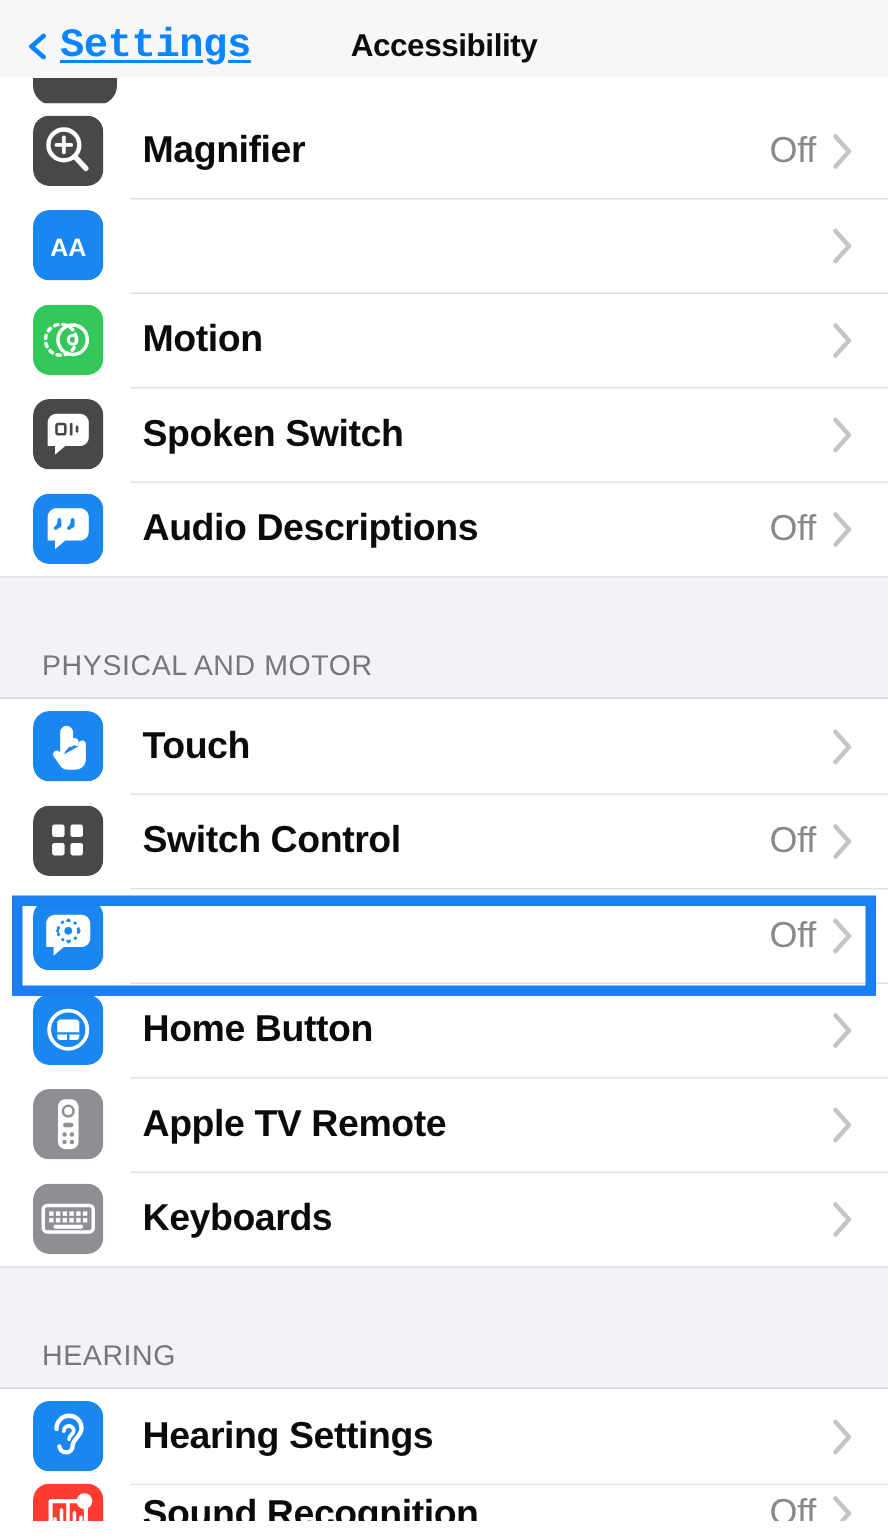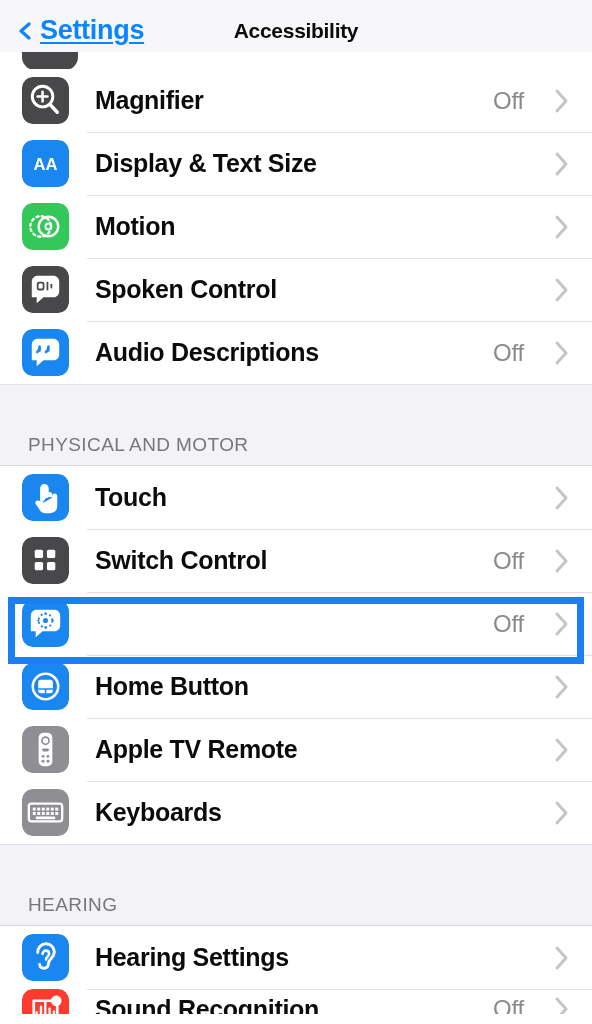--- a/index.html
+++ b/index.html
@@ -19,20 +19,21 @@
     border-bottom:1px solid #d8d8dc;
     display:flex;
     align-items:center;
   }
   .back-group {
     display:flex;
     align-items:center;
     gap:6px;
     margin-left:16px;
     cursor:pointer;
+    font-family:Liberation Mono, monospace;
   }
   .chev-back {
     width:18px; height:18px;
     flex:0 0 auto;
   }
   .back-label {
     color:#0a84ff;
     font-size:27px;
     font-weight:600;
     text-decoration:underline;
@@ -126,21 +127,21 @@
     font-weight:bold;
     color:#0b0b0b;
     letter-spacing:-0.3px;
     white-space:nowrap;
   }
   .row-right {
     margin-left:auto;
     display:flex;
     align-items:center;
     padding-right:22px;
-    gap:30px;
+    gap:10px;
   }
   .row-value {
     font-size:24px;
     color:#8a8a8e;
     letter-spacing:-0.2px;
   }
   .chev-right { width:16px; height:26px; flex:0 0 auto; }
 
   
   .highlight-box {
@@ -200,21 +201,20 @@
           </svg></span>
           </div>
         </div>
         <div class="row">
           <div class="row-icon">
             <svg viewBox="0 0 48 48" width="47" height="47">
             <rect x="0" y="0" width="48" height="48" rx="11" fill="#1a86f0"></rect>
             <text x="24" y="31" font-family="Liberation Sans, sans-serif" font-size="17" font-weight="bold" fill="white" text-anchor="middle">AA</text>
           </svg>
           </div>
-          <div class="row-label">Display &amp; Text Size</div>
           <div class="row-right">
             <span class="chev-right"><svg viewBox="0 0 16 26" width="16" height="26">
             <polyline points="3,3 12,13 3,23" fill="none" stroke="#c5c5c7" stroke-width="3" stroke-linecap="round" stroke-linejoin="round"></polyline>
           </svg></span>
           </div>
         </div>
         <div class="row">
           <div class="row-icon">
             <svg viewBox="0 0 48 48" width="47" height="47">
             <rect x="0" y="0" width="48" height="48" rx="11" fill="#34c759"></rect>
@@ -233,21 +233,21 @@
         <div class="row">
           <div class="row-icon">
             <svg viewBox="0 0 48 48" width="47" height="47">
             <rect x="0" y="0" width="48" height="48" rx="11" fill="#48484a"></rect>
             <path d="M10 16c0-3.3 2.7-6 6-6h16c3.3 0 6 2.7 6 6v10c0 3.3-2.7 6-6 6H22l-7 6v-6h-5V16z" fill="white"></path>
                <rect x="16" y="17" width="6" height="7" rx="1.4" fill="none" stroke="#48484a" stroke-width="1.8"></rect>
                <line x1="26" y1="17" x2="26" y2="24" stroke="#48484a" stroke-width="1.8" stroke-linecap="round"></line>
                <line x1="30" y1="19" x2="30" y2="22" stroke="#48484a" stroke-width="1.8" stroke-linecap="round"></line>
           </svg>
           </div>
-          <div class="row-label">Spoken Control</div>
+          <div class="row-label">Spoken Switch</div>
           <div class="row-right">
             <span class="chev-right"><svg viewBox="0 0 16 26" width="16" height="26">
             <polyline points="3,3 12,13 3,23" fill="none" stroke="#c5c5c7" stroke-width="3" stroke-linecap="round" stroke-linejoin="round"></polyline>
           </svg></span>
           </div>
         </div>
         <div class="row">
           <div class="row-icon">
             <svg viewBox="0 0 48 48" width="47" height="47">
             <rect x="0" y="0" width="48" height="48" rx="11" fill="#1a86f0"></rect>

